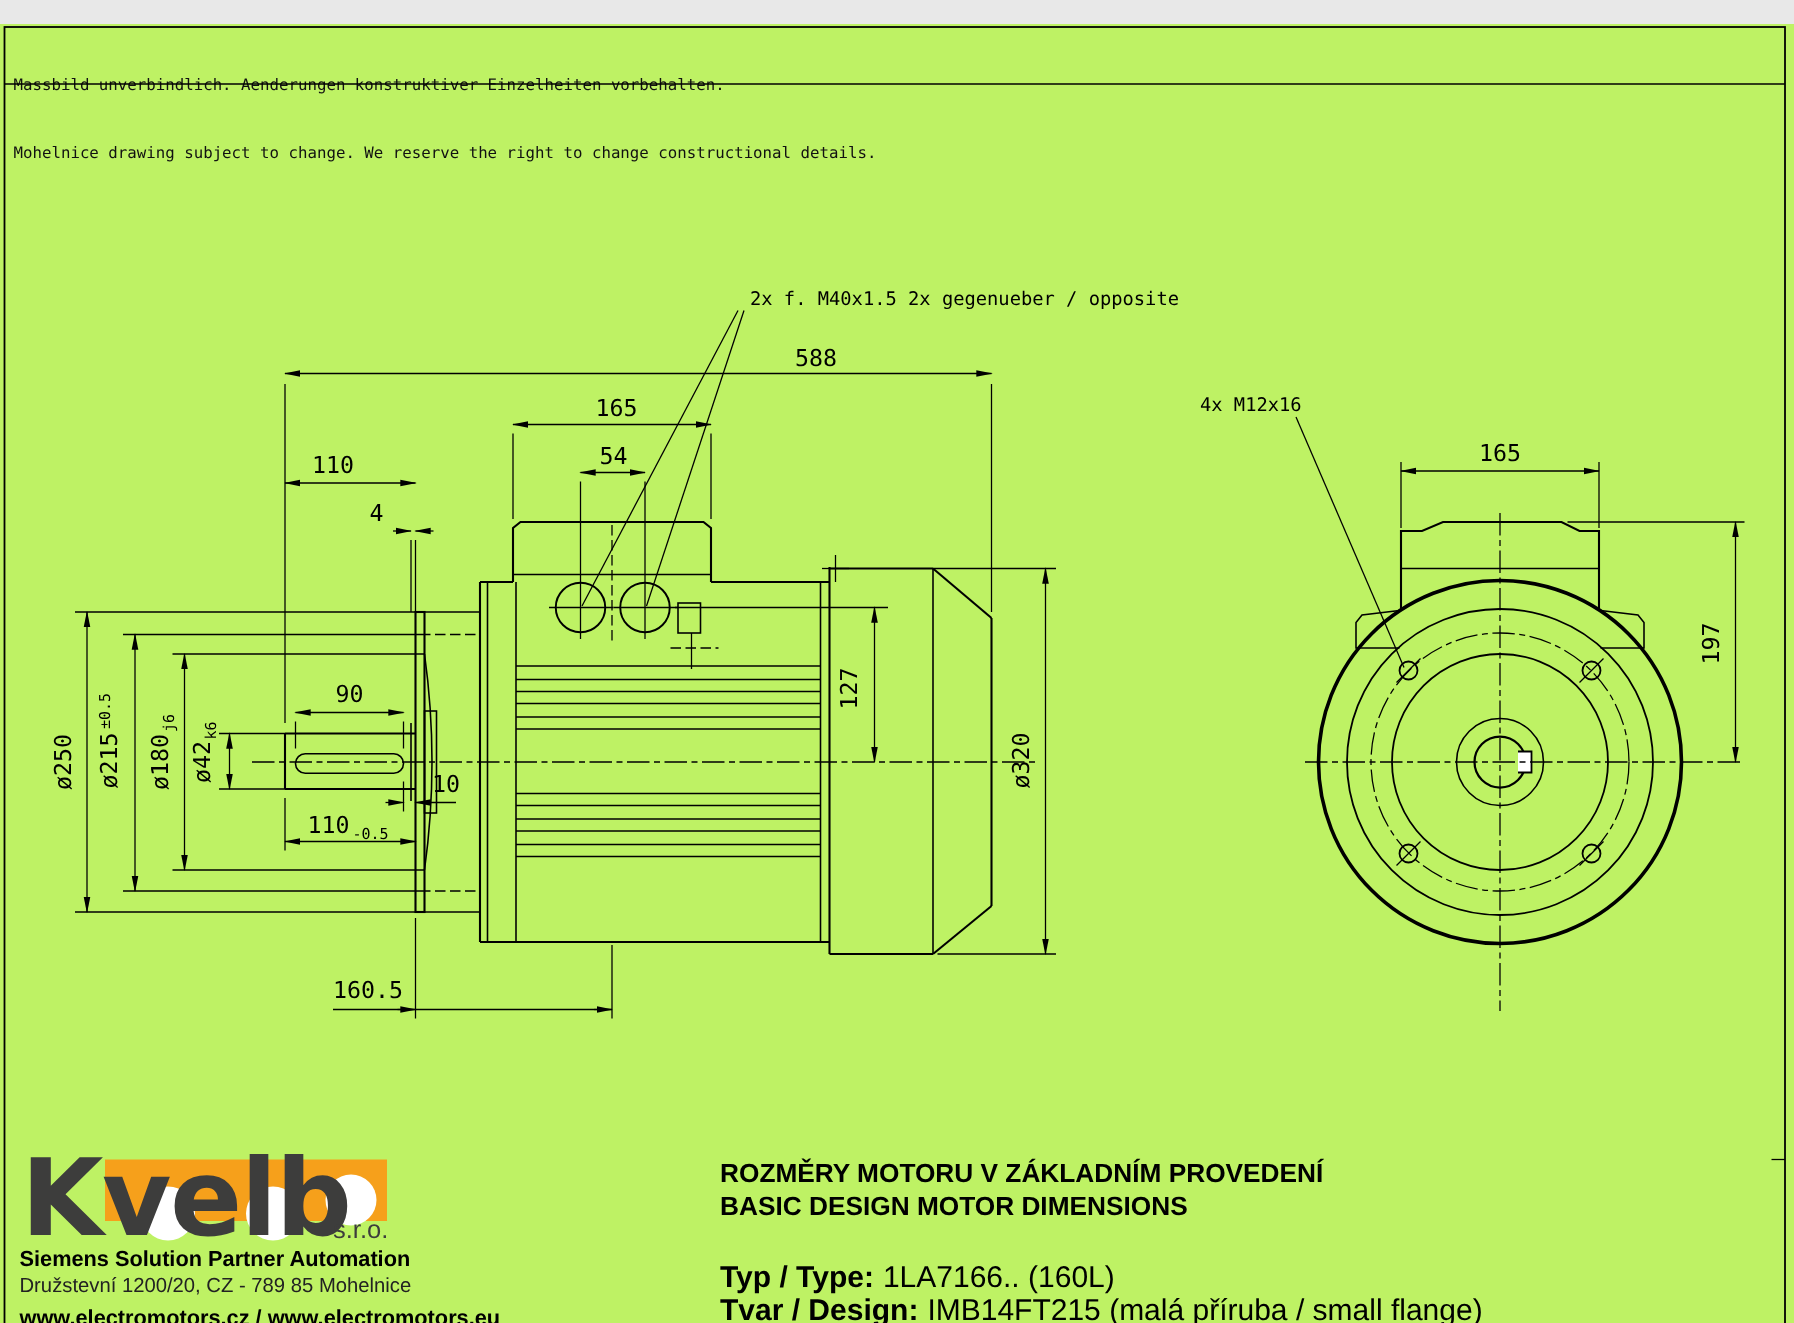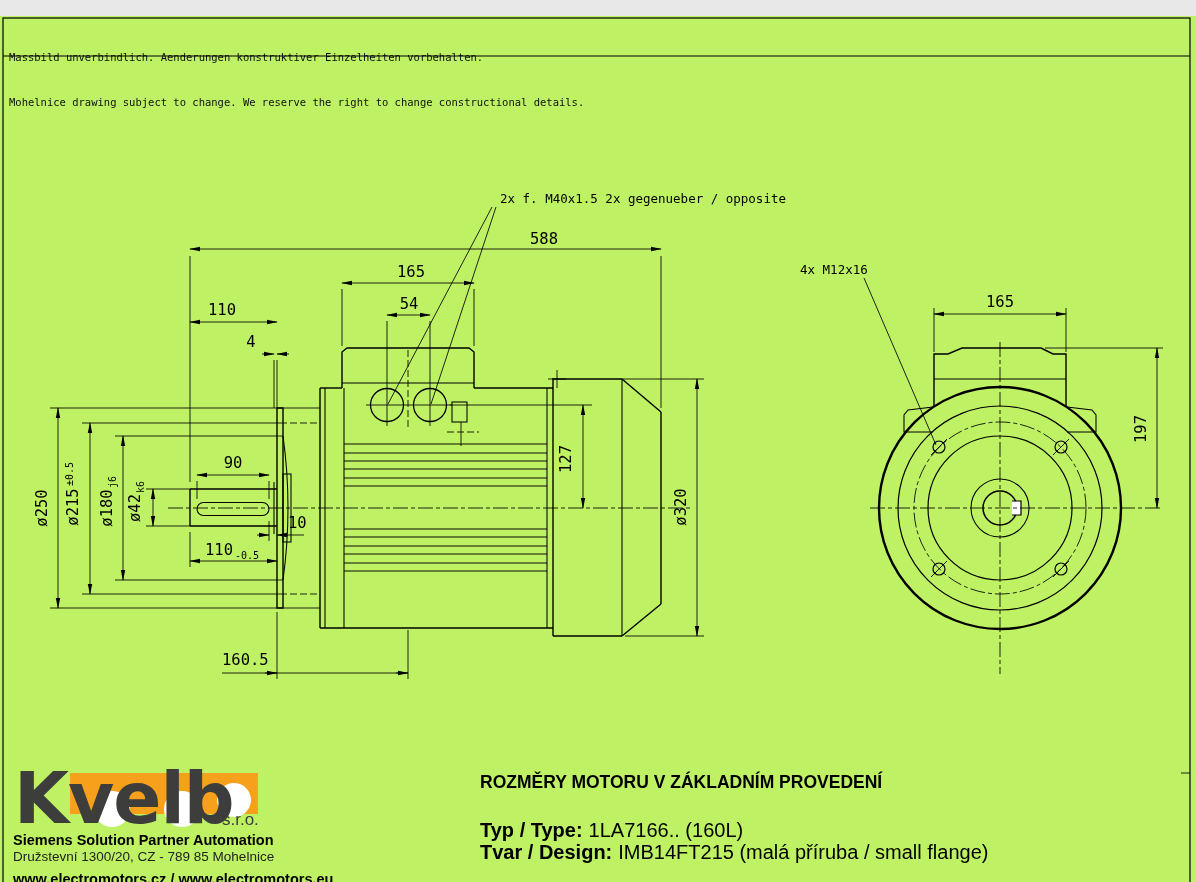--- a/index.html
+++ b/index.html
@@ -289,23 +289,24 @@
 
   <div style="position:absolute;left:12px;top:753px;width:270px;height:64px;">
     <div class="logo-orange" style="background:#F6A01B;"></div>
     <div class="logo-dot" style="left:82px;top:22px;width:36px;height:36px;"></div>
     <div class="logo-dot" style="left:152px;top:22px;width:36px;height:36px;"></div>
     <div class="logo-dot" style="left:205px;top:14px;width:34px;height:34px;"></div>
     <span class="logo-word" style="color:#3D3D3C;">Kvelb</span>
     <span class="logo-sro" style="color:#3D3D3C;">s.r.o.</span>
   </div>
   <div class="f-partner">Siemens Solution Partner Automation</div>
-  <div class="f-addr">Družstevní 1300/20, CZ - 789 85 Mohelnice</div>
+  <div class="f-addr">Družstevní 1200/20, CZ - 789 85 Mohelnice</div>
   <div class="f-web">www.electromotors.cz / www.electromotors.eu</div>
 
   <div class="tblock">
     <div class="t1">ROZMĚRY MOTORU V ZÁKLADNÍM PROVEDENÍ</div>
+    <div class="t1">BASIC DESIGN MOTOR DIMENSIONS</div>
     <div class="gap"></div>
     <div class="row"><b>Typ / Type:</b><span class="val">1LA7166.. (160L)</span></div>
     <div class="row"><b>Tvar / Design:</b><span class="val">IMB14FT215 (malá příruba / small flange)</span></div>
   </div>
 
 </div>
 
 </body></html>

